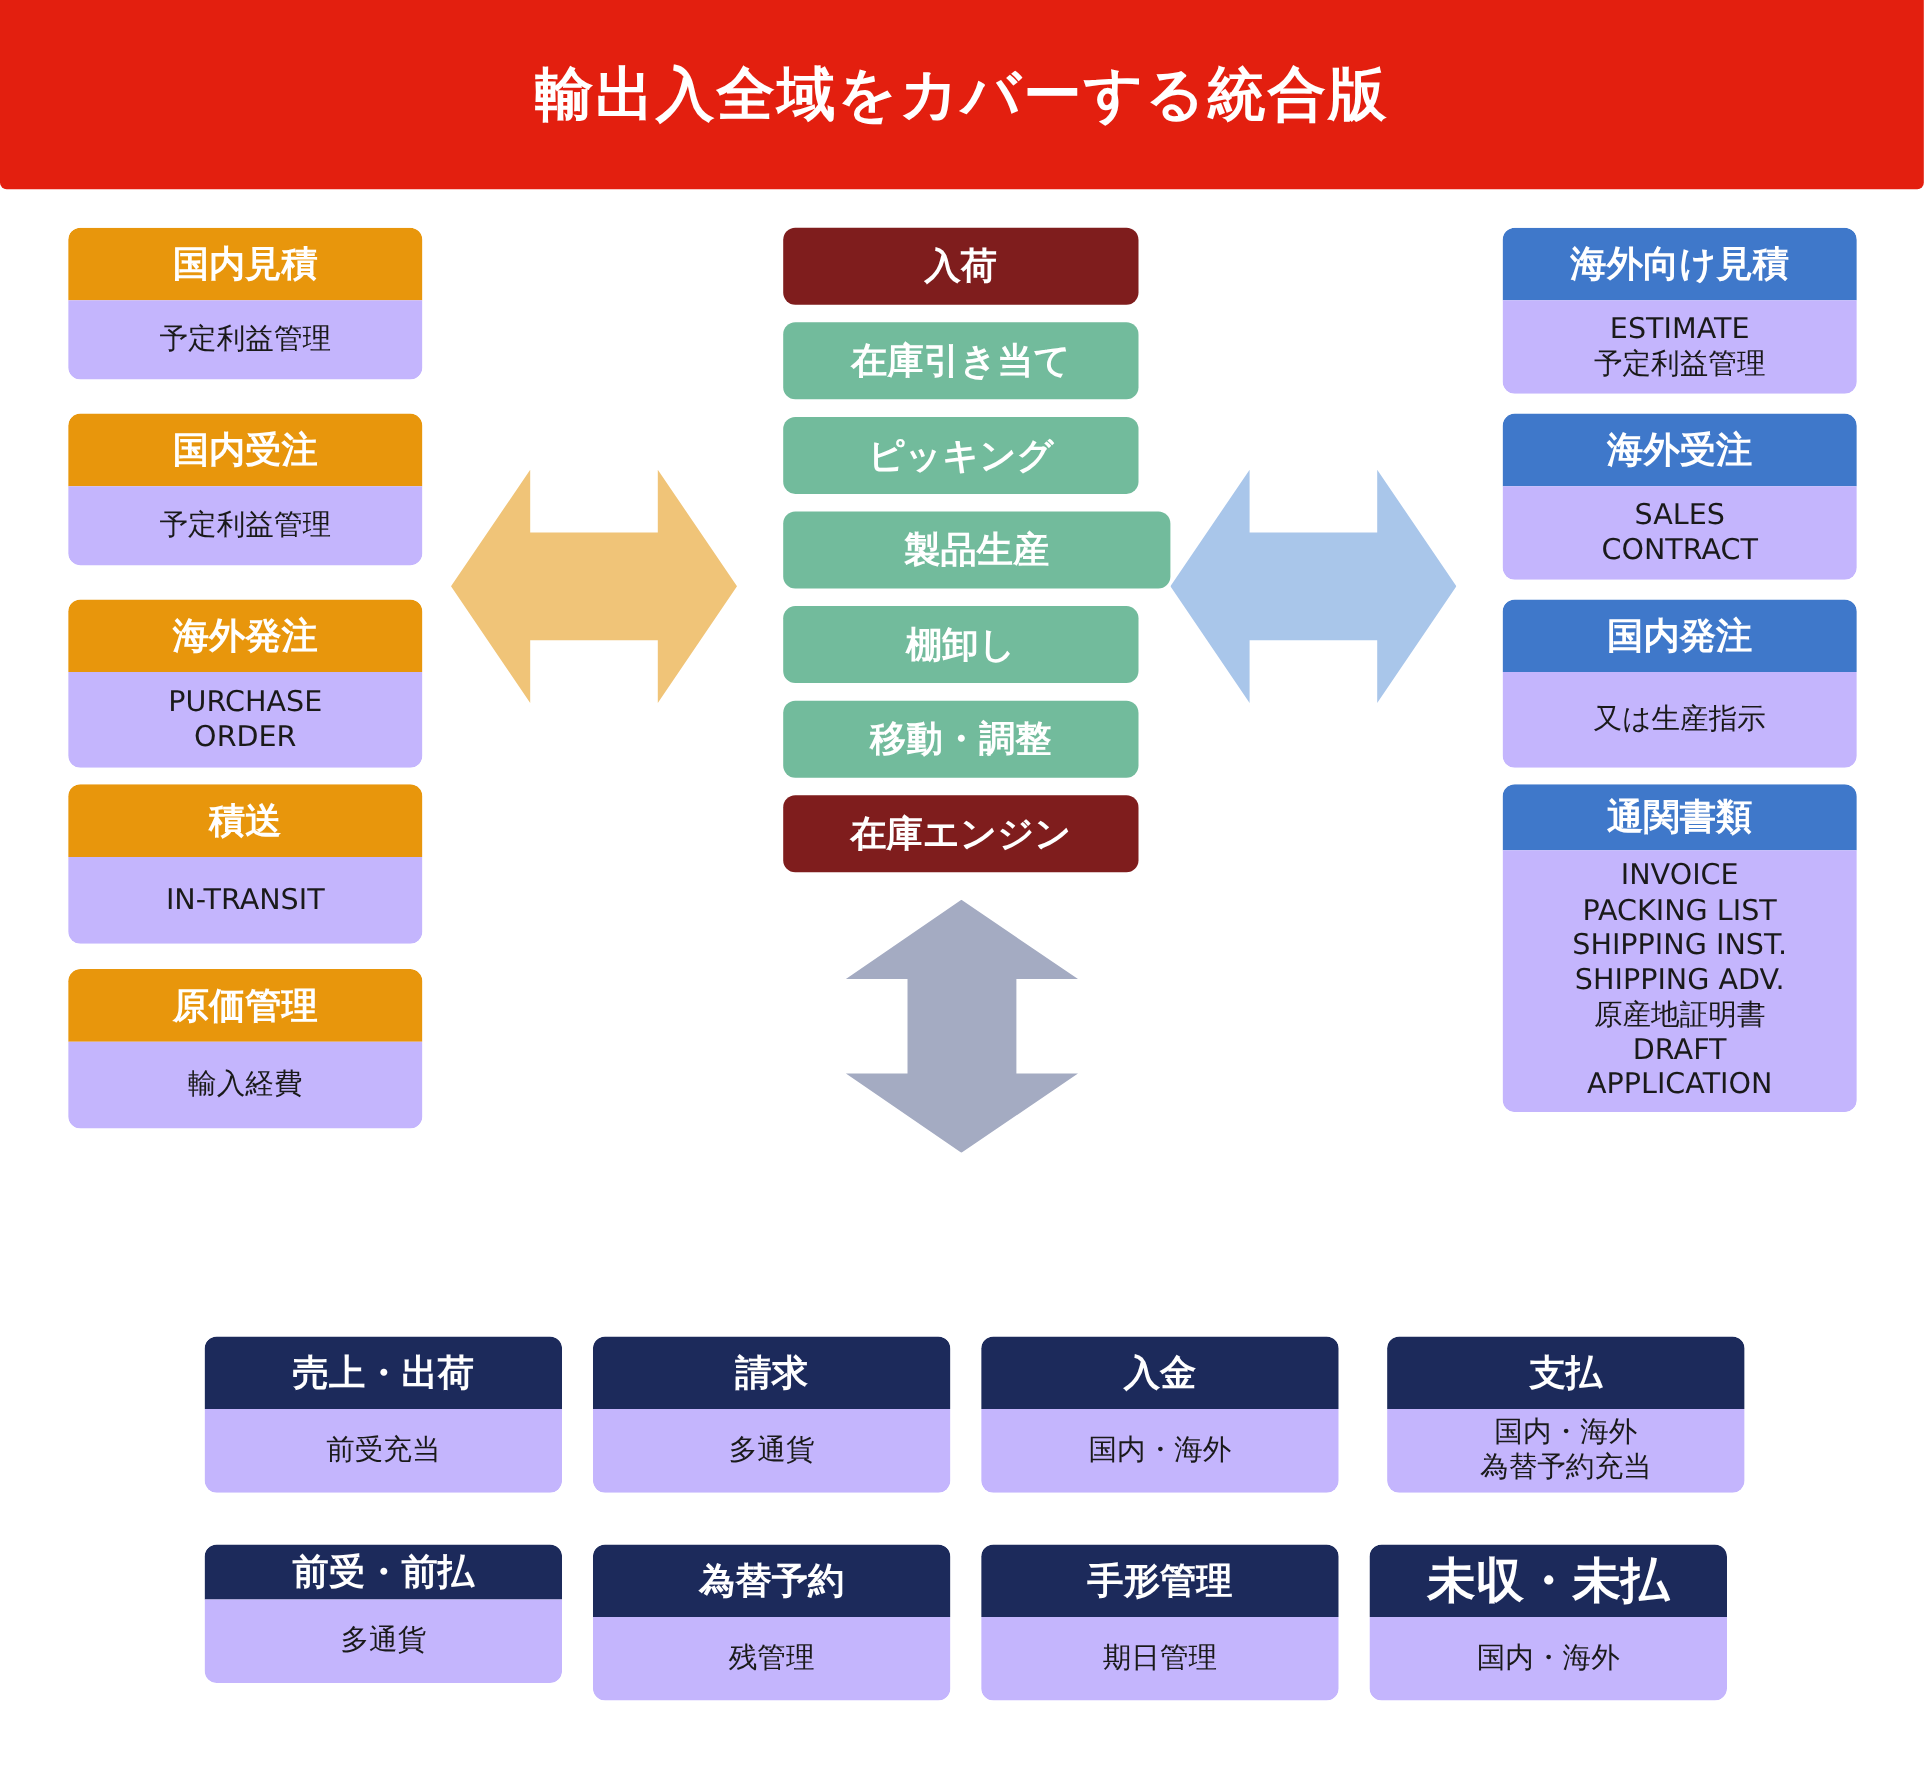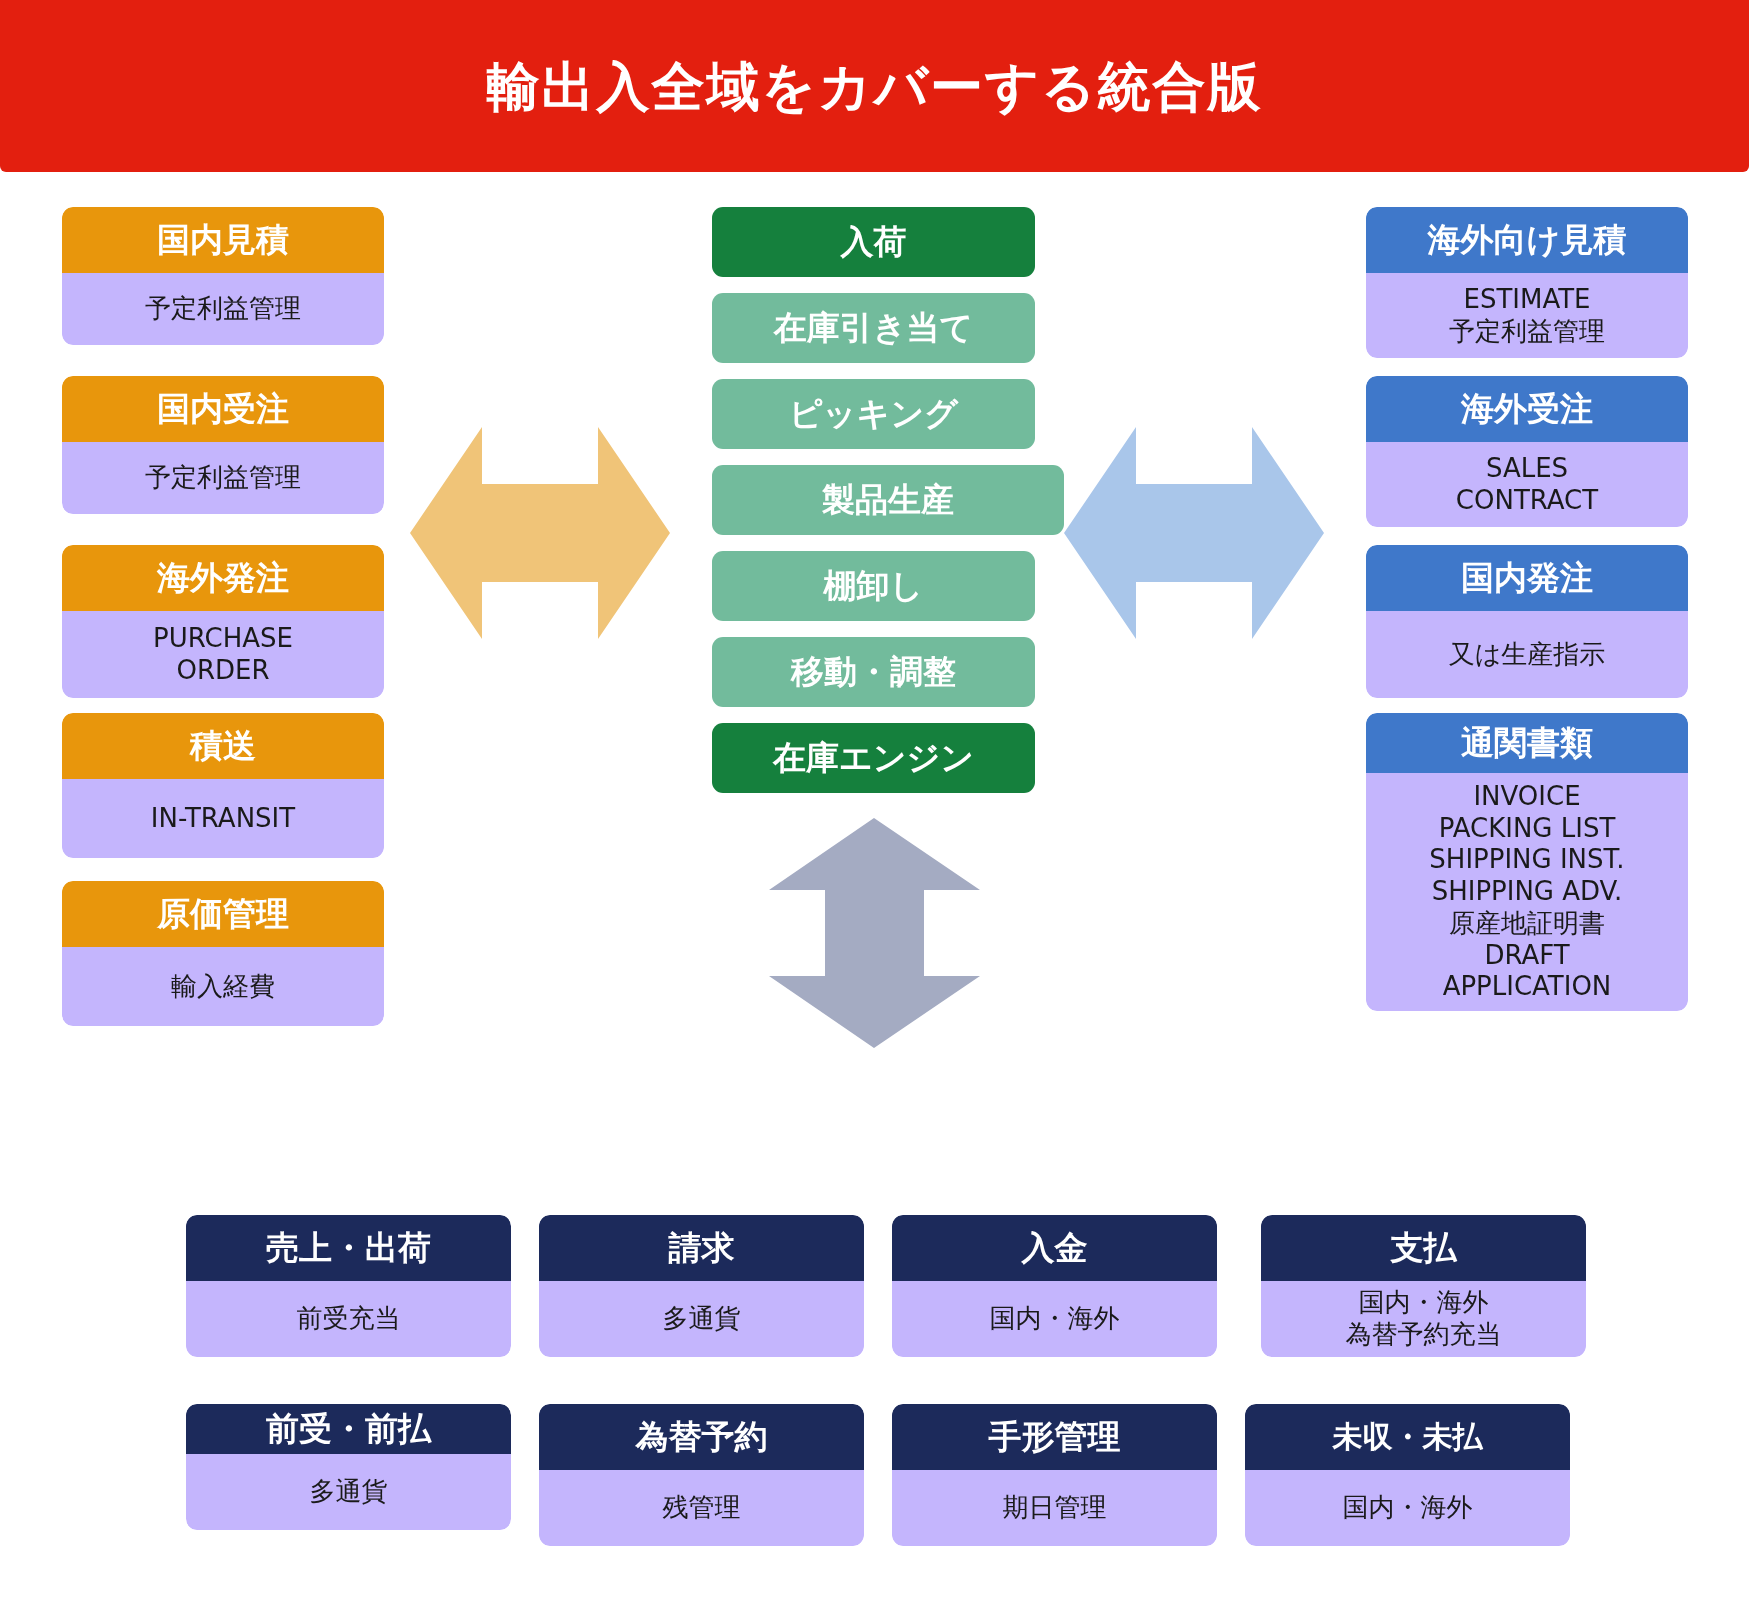--- a/index.html
+++ b/index.html
@@ -65,21 +65,21 @@
   
   .pill{
     position:absolute;
     border-radius:11px;
     display:flex;align-items:center;justify-content:center;
     color:#ffffff;
     font-weight:700;
     font-size:33px;
     box-sizing:border-box;
   }
-  .pill-dark{background:#15803d;}
+  .pill-dark{background:#7f1d1d;}
   .pill-light{background:#72bb9c;}
 
   
   .arrow{position:absolute;}
   .arrow svg{display:block;}
 </style>
 </head>
 <body>
 
 <div class="canvas">
@@ -198,17 +198,17 @@
     <div class="card-head" style="height:66px;font-size:33px;">為替予約</div>
     <div class="card-body" style="height:76px;font-size:26px;">残管理</div>
   </div>
 
   <div class="card c-navy" style="left:892px;top:1404px;width:325px;">
     <div class="card-head" style="height:66px;font-size:33px;">手形管理</div>
     <div class="card-body" style="height:76px;font-size:26px;">期日管理</div>
   </div>
 
   <div class="card c-navy" style="left:1245px;top:1404px;width:325px;">
-    <div class="card-head" style="height:66px;font-size:30px;">未収・未払</div>
+    <div class="card-head" style="height:66px;font-size:44px;">未収・未払</div>
     <div class="card-body" style="height:76px;font-size:26px;">国内・海外</div>
   </div>
 
 </div>
 
 </body></html>

